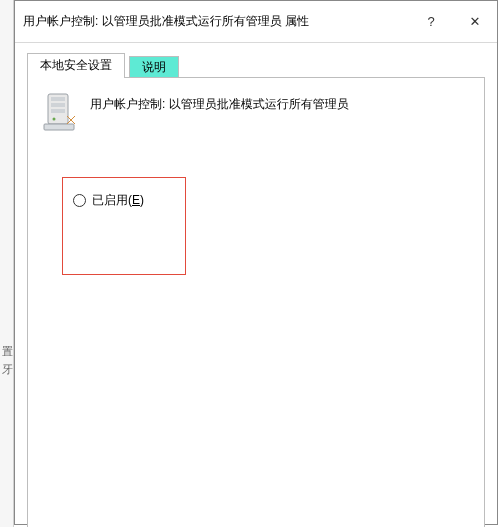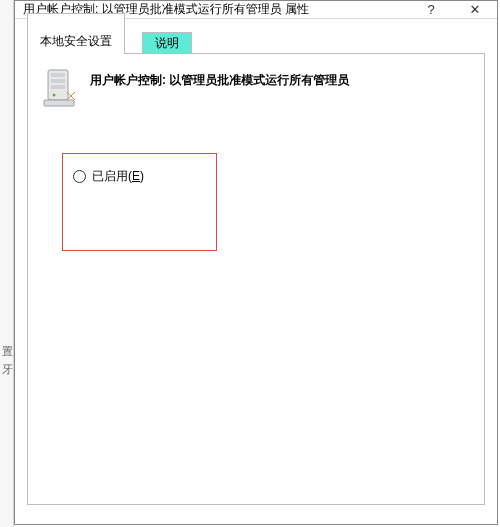--- a/index.html
+++ b/index.html
@@ -28,21 +28,21 @@
     background: #f6f6f6;
     border-right: 1px solid #d0d0d0;
   }
   .left-edge .tick {
     position: absolute;
     left: 2px;
     font-size: 11px;
     color: #666;
   }
   .titlebar {
-    height: 18px;
+    height: 42px;
     display: flex;
     align-items: center;
     border-bottom: 1px solid #d9d9d9;
     background: #fff;
   }
   .titlebar .title {
     padding-left: 8px;
     font-size: 12px;
     flex: 1;
     white-space: nowrap;
@@ -63,26 +63,26 @@
   }
   .tabstrip {
     display: flex;
     align-items: flex-end;
     height: 24px;
     position: relative;
   }
   .tab {
     border: 1px solid #bdbdbd;
     border-bottom: none;
-    padding: 19px 12px 4px 12px;
+    padding: 3px 12px 4px 12px;
     background: #fff;
     font-size: 12px;
     position: relative;
     top: 1px;
-    margin-right: 17px;
+    margin-right: 4px;
   }
   .tab.active {
     background: #fff;
     z-index: 2;
   }
   .tab.inactive {
     background: #5eead4;
     top: 2px;
     padding-top: 2px;
     padding-bottom: 3px;
@@ -92,33 +92,32 @@
     height: 452px;
     padding: 14px;
     background: #fff;
     position: relative;
     z-index: 1;
   }
   .policy-row {
     display: flex;
     align-items: flex-start;
     gap: 12px;
-    font-weight: bold;
   }
   .server-icon {
     width: 36px;
     flex: 0 0 36px;
   }
   .policy-text {
     font-size: 12px;
     padding-top: 4px;
   }
   .radio-box {
     border: 1px solid #e24a3b;
-    width: 155px;
+    width: 124px;
     height: 98px;
     margin-top: 42px;
     margin-left: 20px;
     padding: 14px 10px;
   }
   .radio-opt {
     display: flex;
     align-items: center;
     gap: 6px;
     font-size: 12px;

